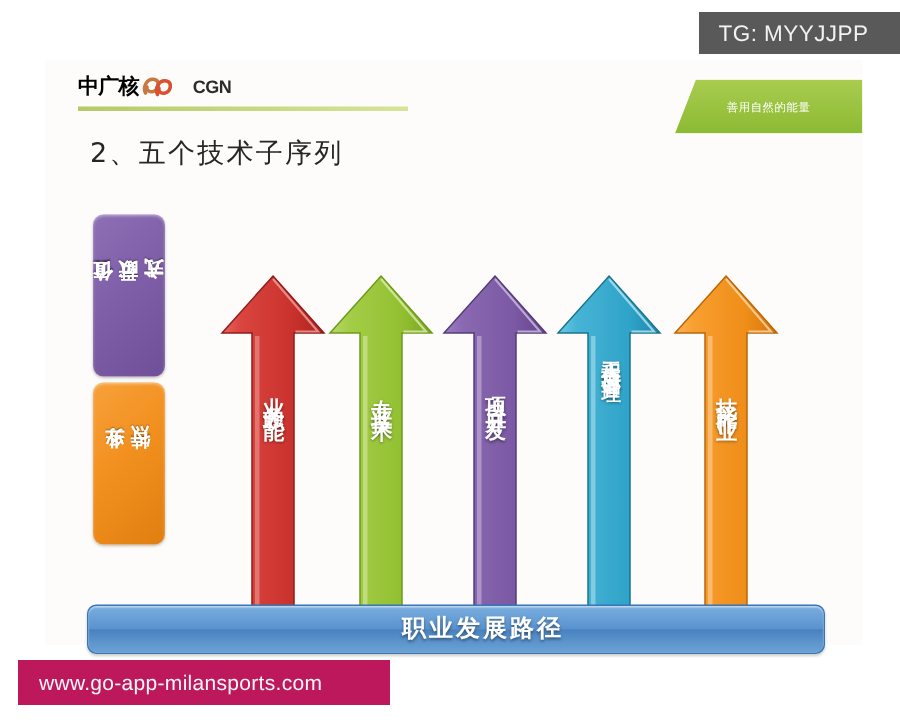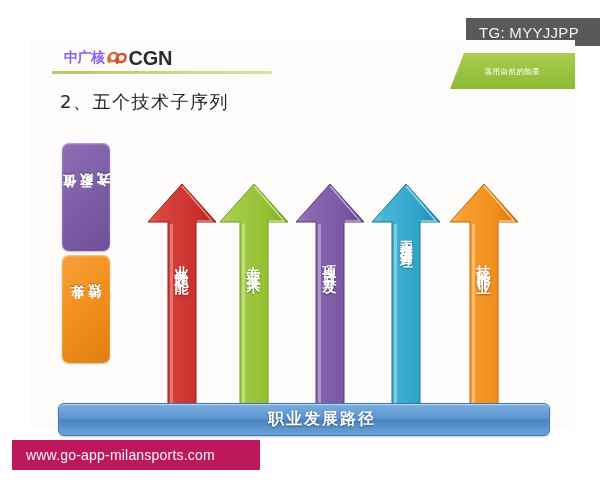--- a/index.html
+++ b/index.html
@@ -27,21 +27,20 @@
     width: 134px;
     height: 28px;
     background: #595959;
     color: #f2f2f2;
     font-size: 15px;
     letter-spacing: .3px;
     display: flex;
     align-items: center;
     padding-left: 13px;
     font-family: "Liberation Sans", sans-serif;
-    margin-top: 10px;
   }
 
   
   .slide {
     position: absolute;
     left: 30px;
     top: 40px;
     width: 545px;
     height: 390px;
     background: #fdfcfa;
@@ -57,38 +56,38 @@
     position: absolute;
     left: 22px;
     top: 8px;
     display: flex;
     align-items: center;
     height: 20px;
   }
   .logo-cn {
     font-size: 14px;
     font-weight: bold;
-    color: #8b5cf6;
+    color: #000000;
     letter-spacing: -.5px;
     font-family: "DejaVu Sans", sans-serif;
-    margin-left: 12px;
   }
   .logo-mark {
     position: relative;
     width: 22px;
     height: 18px;
     margin: 0 1px;
   }
   .logo-mark svg { display: block; }
   .logo-en {
-    font-size: 20px;
+    font-size: 12px;
     font-weight: bold;
     color: #2b2b2b;
     letter-spacing: -.3px;
     font-family: "Liberation Sans", sans-serif;
+    margin-left: 12px;
   }
   .header-rule {
     position: absolute;
     left: 22px;
     top: 31px;
     width: 220px;
     height: 3px;
     background: linear-gradient(to right, #a8c14d, #cfe08a);
     opacity: .85;
   }

